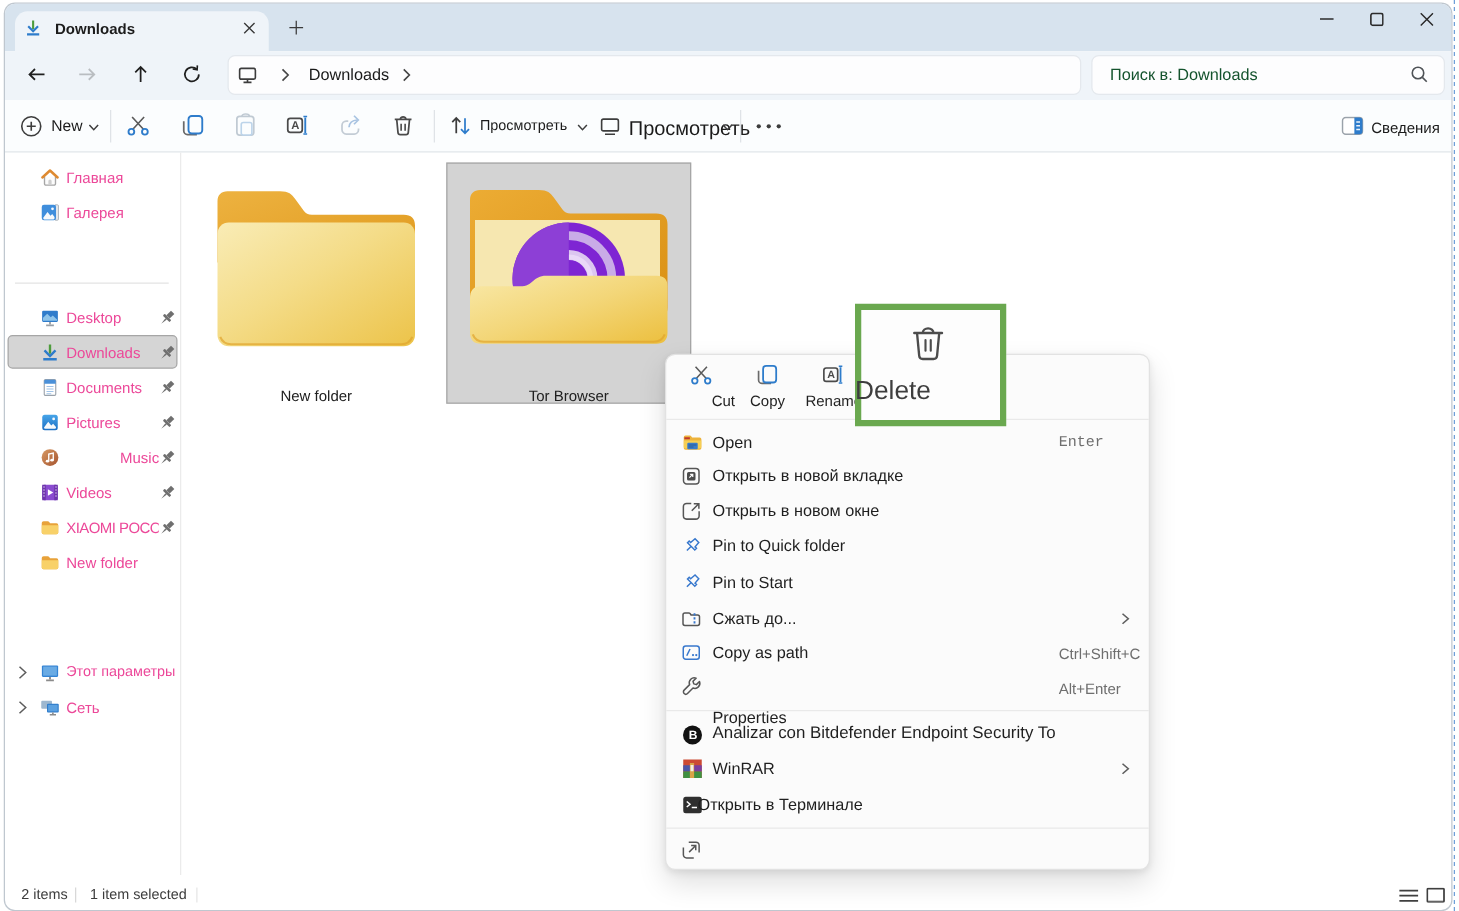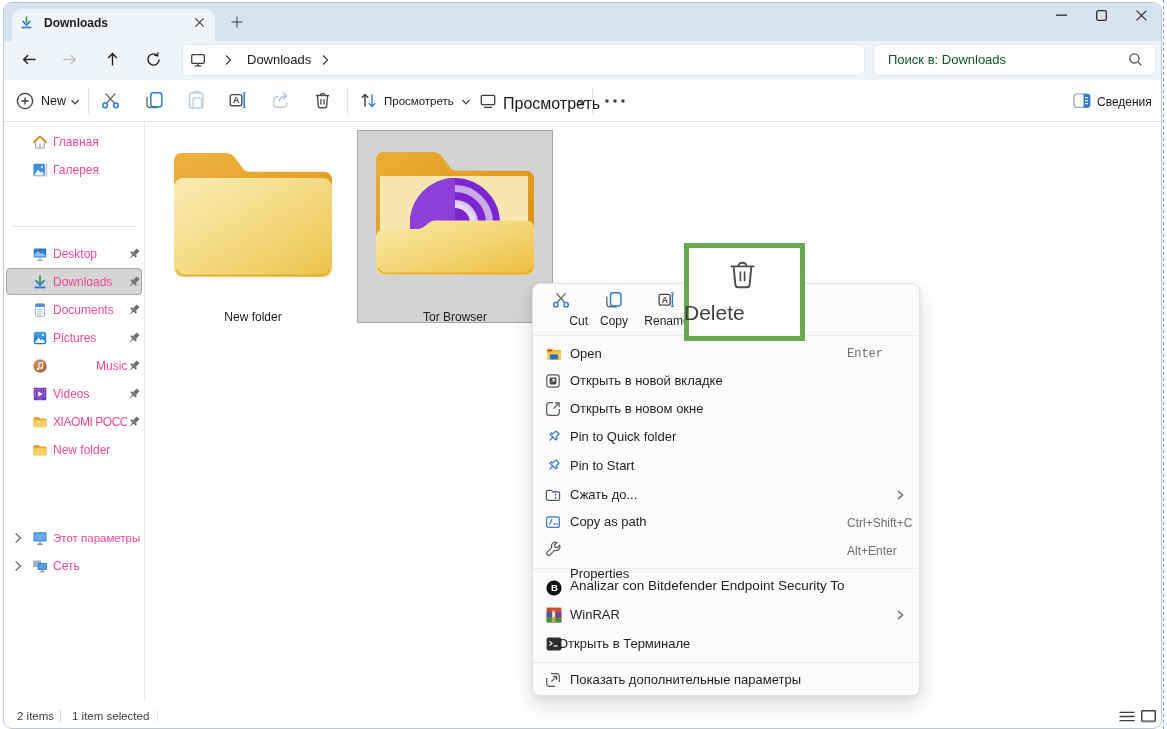--- a/index.html
+++ b/index.html
@@ -512,21 +512,20 @@
     <rect x="1.6" y="2.4" width="14.8" height="13.2" rx="2" fill="#2f2f2f"></rect>
     <path d="M4.4 6.2 L7 8.4 L4.4 10.6" fill="none" stroke="#fff" stroke-width="1.2"></path>
     <path d="M8.4 11 h4.2" stroke="#fff" stroke-width="1.2"></path>
   </svg>
   <div class="mi-text" style="left:558px;top:636px;">Открыть в Терминале</div>
   <div class="msep" style="left:533px;top:662px;"></div>
   <svg class="mi-icon abs" style="left:544px;top:671px" viewBox="0 0 18 18" width="17" height="17">
     <path d="M7 2.7 H12.8 a2.5 2.5 0 0 1 2.5 2.5 V11 M11 15.3 H5.2 a2.5 2.5 0 0 1 -2.5 -2.5 V7" fill="none" stroke="#565656" stroke-width="1.2"></path>
     <path d="M7.3 10.7 L12.4 5.6 M8.9 5.4 h3.7 v3.7" stroke="#565656" stroke-width="1.2" fill="none"></path>
   </svg>
-  <div class="mi-text" style="left:570px;top:672px;">Показать дополнительные параметры</div>
 
   <div class="greenbox"></div>
   <svg class="abs" style="left:729px;top:260px;filter:blur(0.4px);" width="27" height="30" viewBox="0 0 27 30">
     <path d="M2.4 6.4 h22.2" stroke="#4c4c4c" stroke-width="1.9" fill="none" stroke-linecap="round"></path>
     <path d="M9.3 6.1 a4.2 3.4 0 0 1 8.4 0" fill="none" stroke="#4c4c4c" stroke-width="1.9"></path>
     <path d="M4.7 7.2 l1.65 17.4 a2.9 2.9 0 0 0 2.9 2.6 h8.5 a2.9 2.9 0 0 0 2.9 -2.6 L22.3 7.2" fill="none" stroke="#4c4c4c" stroke-width="1.9"></path>
     <path d="M11.4 12 v8.6 M15.6 12 v8.6" stroke="#4c4c4c" stroke-width="1.7" stroke-linecap="round"></path>
   </svg>
   <div class="abs" style="left:684px;top:301px;width:140px;font-size:21px;color:#3e3e3e;filter:blur(0.45px);">Delete</div>
 </div>

